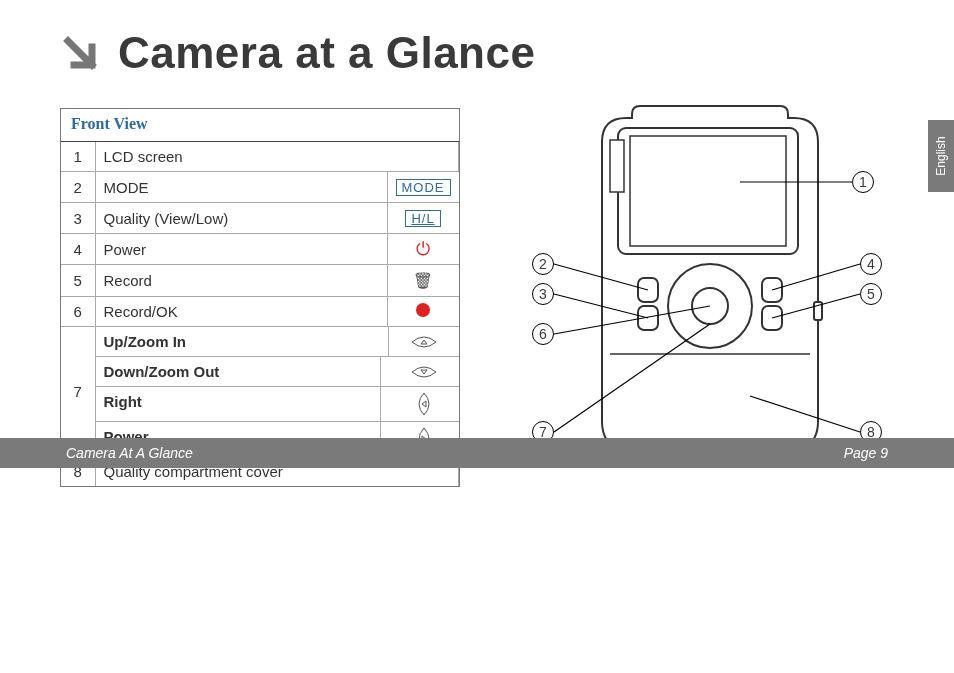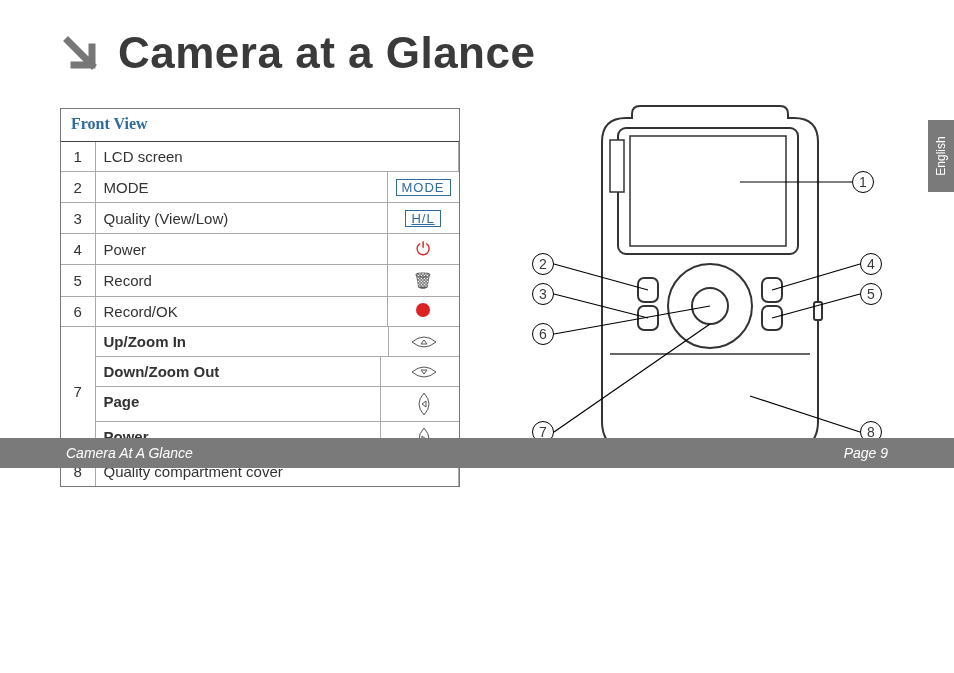--- a/index.html
+++ b/index.html
@@ -114,21 +114,21 @@
               <div class="ic">
                   <span class="eye">
                     <svg width="28" height="16" viewBox="0 0 28 16">
                       <path d="M2 8 Q14 -2 26 8 Q14 18 2 8 Z" fill="none" stroke="#555" stroke-width="1"></path>
                       <path d="M14 6 L11 10 L17 10 Z" fill="none" stroke="#555" stroke-width="1" transform="rotate(180 14 8)"></path>
                     </svg>
                   </span>
                 </div>
             </div>
             <div class="sub-row">
-              <div class="lbl">Page</div>
+              <div class="lbl">Right</div>
               <div class="ic">
                   <span class="eye">
                     <svg width="18" height="26" viewBox="0 0 18 26">
                       <path d="M9 2 Q-1 13 9 24 Q19 13 9 2 Z" fill="none" stroke="#555" stroke-width="1"></path>
                       <path d="M11 13 L7 10 L7 16 Z" fill="none" stroke="#555" stroke-width="1" transform="rotate(180 9 13)"></path>
                     </svg>
                   </span>
                 </div>
             </div>
             <div class="sub-row">

